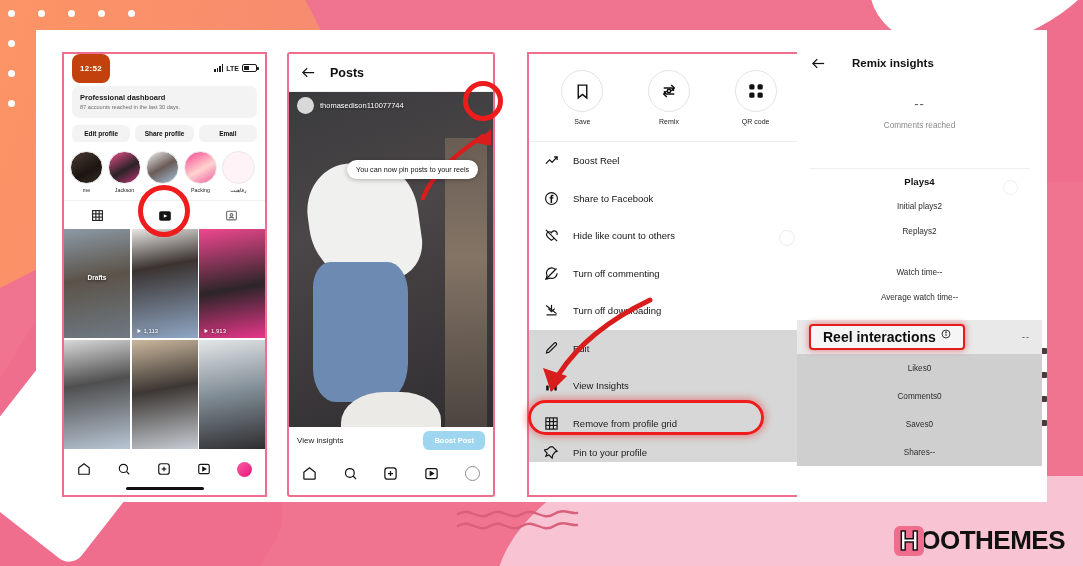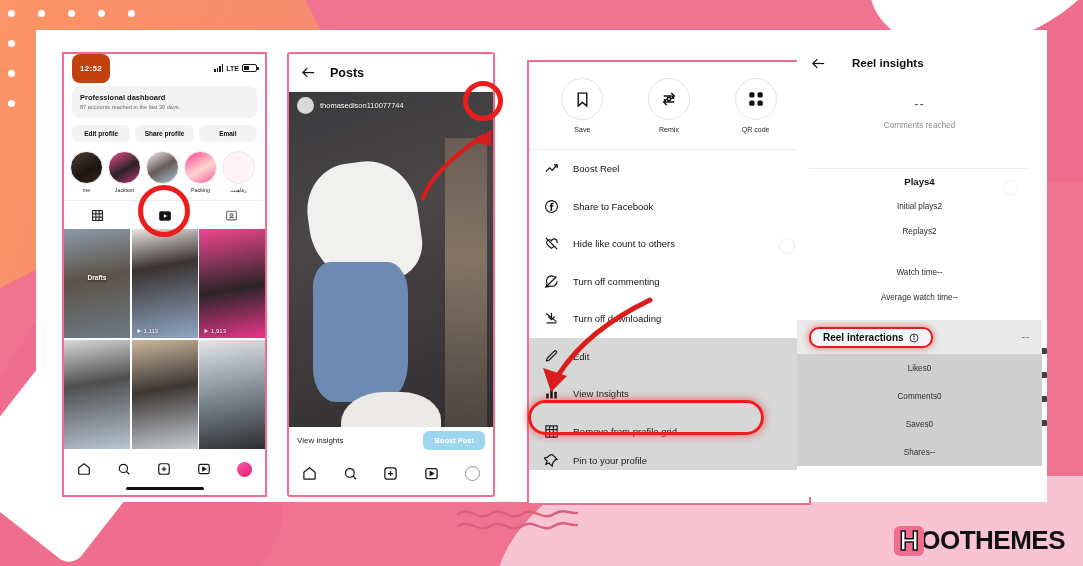--- a/index.html
+++ b/index.html
@@ -245,21 +245,20 @@
     position: absolute; left: 0; right: 0; bottom: 4px;
     height: 36px; display: flex; align-items: center; justify-content: space-around;
     background: #fff;
   }
 
   
   #phone3 {
     left: 527px; top: 52px; width: 284px; height: 445px;
     border: 2px solid #ef6e8d;
     background: #fff;
-    margin-top: 8px;
   }
   .p3-quick {
     display: flex; justify-content: space-around; padding: 16px 10px 10px;
     background: #fff;
   }
   .quick { text-align: center; width: 56px; }
   .quick-circle {
     width: 42px; height: 42px; border-radius: 50%;
     border: 1px solid #e3e3e3; margin: 0 auto;
     display: flex; align-items: center; justify-content: center;
@@ -306,24 +305,24 @@
   .stat-row.head .v { font-size: 9.6px; font-weight: bold; color: #0f0f0f; }
   .stat-row .k { font-size: 8.2px; color: #2d2d2d; }
   .stat-row .v { font-size: 8.2px; color: #2d2d2d; }
   .sec-gap { height: 16px; }
   .interactions-band {
     background: #e9e9e9; height: 34px;
     display: flex; align-items: center; justify-content: space-between;
     padding: 0 12px; margin-top: 10px; position: relative;
   }
   .interactions-pill {
-    display: flex; align-items: flex-end; gap: 5px;
-    background: #f5f5f5; border: 2.5px solid #e31c1c; border-radius: 10px;
+    display: flex; align-items: flex-start; gap: 5px;
+    background: #f5f5f5; border: 2.5px solid #e31c1c; border-radius: 4px;
     padding: 3px 12px;
-    font-size: 10px; font-weight: bold; color: #0f0f0f;
+    font-size: 14px; font-weight: bold; color: #0f0f0f;
     box-shadow: 0 0 6px 1px rgba(227,28,28,.45);
   }
   .int-dash { font-size: 9px; color: #3a3a3a; letter-spacing: 1px; }
   .grey-list { background: #cfcfcf; }
   .grey-list .stat-row { height: 28px; }
 
   
   .hl-circle {
     position: absolute; border: 5px solid #ee1c1c; border-radius: 50%;
     box-sizing: border-box;
@@ -545,20 +544,21 @@
       <div class="p2-userbar">
         <div class="p2-ava"></div>
         <div class="p2-user">thomasedison110077744</div>
       </div>
 
       <div style="position:absolute;left:20px;top:70px;width:110px;height:120px;background:#f0f0ee;border-radius:40% 45% 30% 50%;transform:rotate(-8deg);"></div>
       <div style="position:absolute;left:24px;top:170px;width:95px;height:140px;background:#6d8ab3;border-radius:18% 22% 28% 24%;"></div>
       <div style="position:absolute;left:52px;top:300px;width:100px;height:70px;background:#ebeae6;border-radius:44% 40% 30% 36%;"></div>
       <div style="position:absolute;right:6px;top:46px;width:42px;height:300px;background:linear-gradient(180deg,#6d6055,#8b7a6a 40%,#4c443e);opacity:.9"></div>
 
+      <div class="tooltip-pin">You can now pin posts to your reels</div>
 
       <div style="position:absolute;right:8px;top:6px;width:26px;height:26px;"></div>
     </div>
 
     <div class="p2-bottombar">
       <div class="view-insights-link">View insights</div>
       <div class="boost-btn">Boost Post</div>
     </div>
 
     <div class="p2-nav">
@@ -720,21 +720,21 @@
     <path d="M125 10 C100 22, 60 44, 34 84" stroke="#d91c1c" stroke-width="5" fill="none" stroke-linecap="round"></path>
     <polygon points="26,102 18,78 42,86" fill="#d91c1c"></polygon>
   </svg>
 
   <div class="phone" id="phone4">
     <div class="p4-header">
       <svg width="15" height="15" viewBox="0 0 24 24" fill="none" stroke="#111" stroke-width="2">
         <line x1="21" y1="12" x2="4" y2="12"></line>
           <polyline points="10,5 3,12 10,19"></polyline>
       </svg>
-      <div class="p4-title">Reel insights</div>
+      <div class="p4-title">Remix insights</div>
     </div>
 
     <div class="reach-block">
       <div class="reach-val">--</div>
       <div class="reach-label">Comments reached</div>
     </div>
     <div class="p4-faint-circle"></div>
 
     <div style="height:18px"></div>
     <div class="p4-divider"></div>

